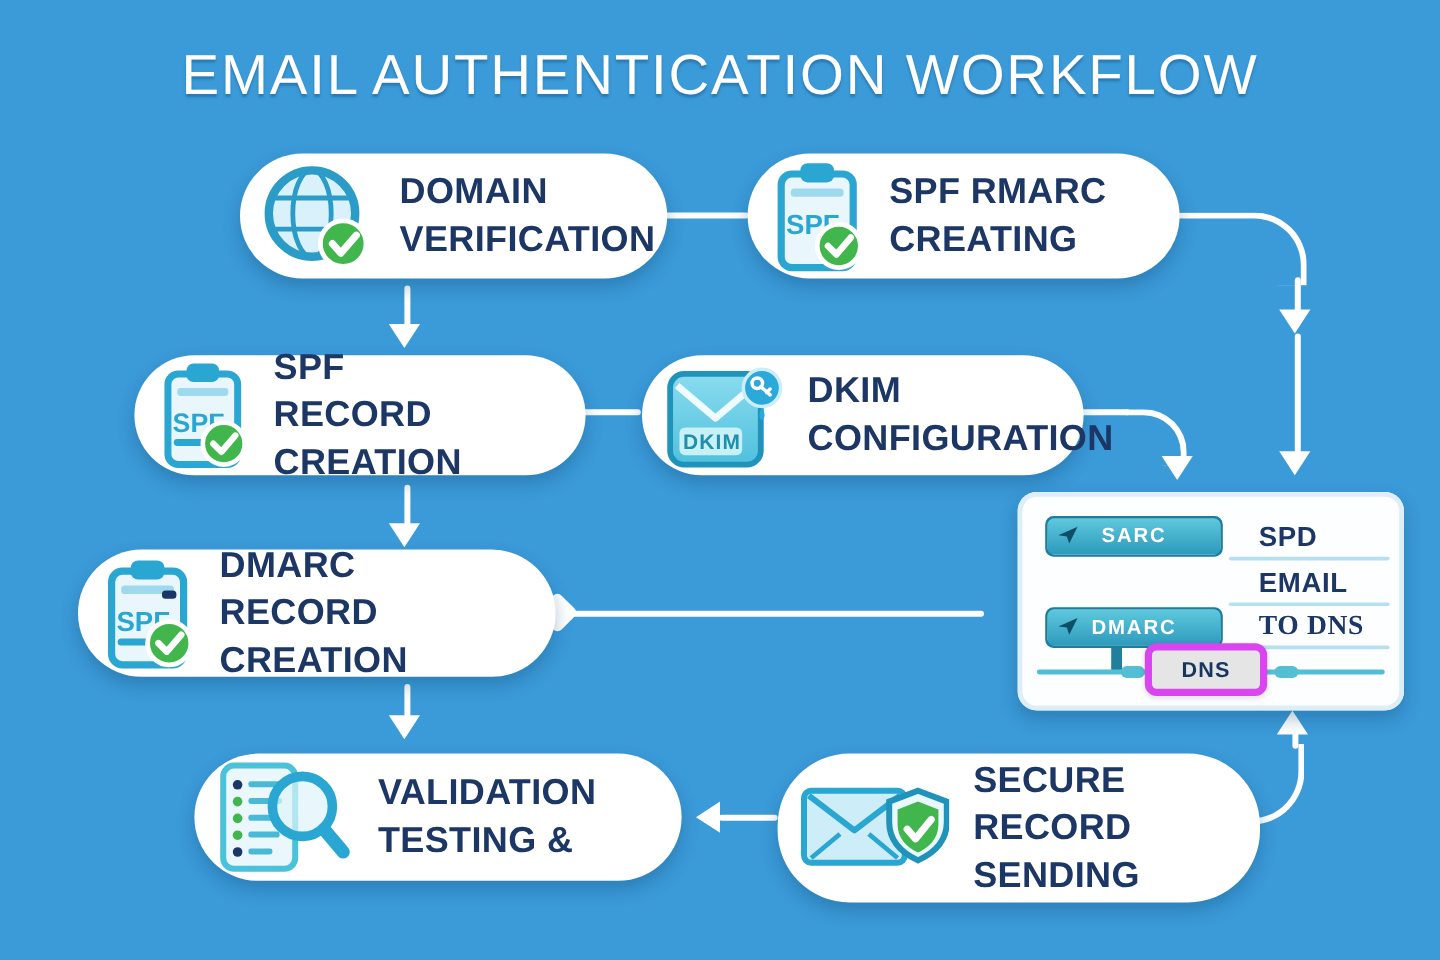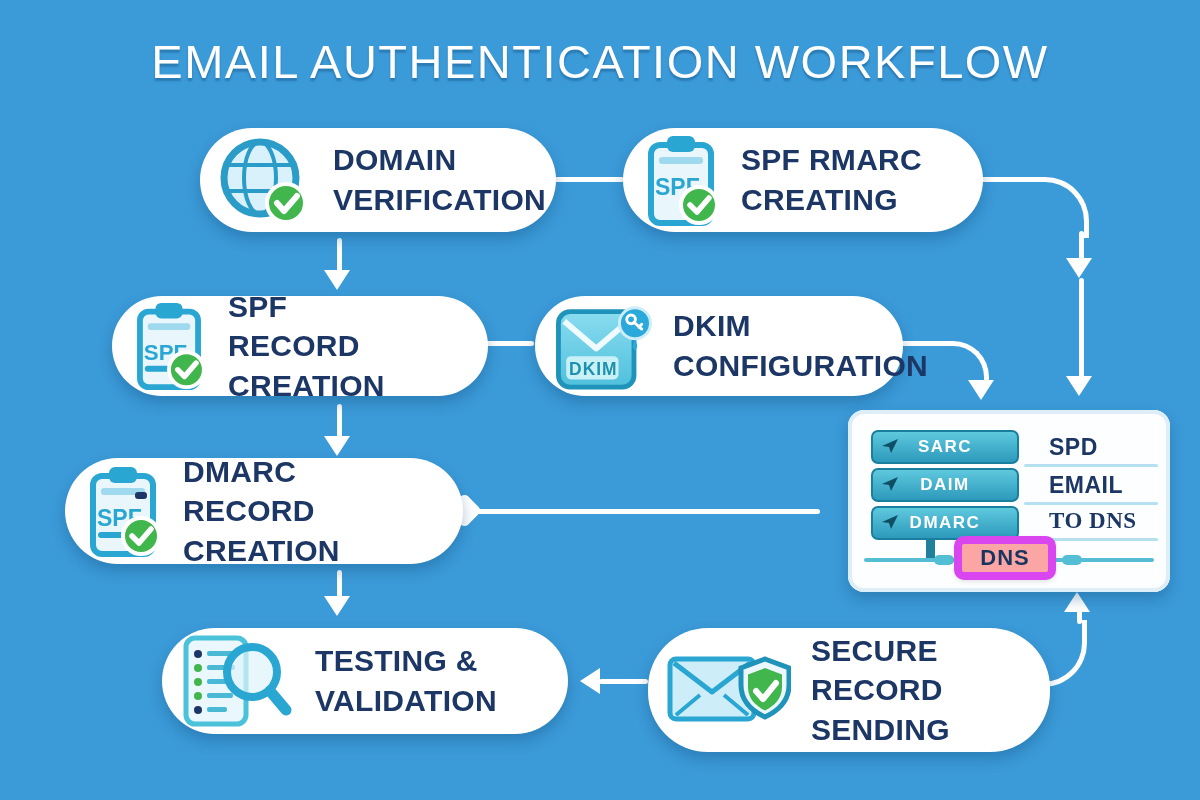--- a/index.html
+++ b/index.html
@@ -48,23 +48,23 @@
   .bar .glyph{position:absolute;left:7px;top:4px;}
   .side-label{
     position:absolute;left:181px;font-size:23px;font-weight:bold;color:#1c3765;letter-spacing:.5px;margin-left:20px;
   }
   .sep{position:absolute;left:176px;width:134px;height:3px;background:#b5e0f0;border-radius:2px;}
   .stub{position:absolute;left:78px;top:130px;width:9px;height:20px;background:#20809c;}
   .dns-line{position:absolute;left:16px;top:148px;width:290px;height:4px;background:#54bed4;border-radius:2px;}
   .dns-dash{position:absolute;top:145px;width:20px;height:10px;background:#54bed4;border-radius:5px;}
   .dns-pill{
     position:absolute;left:106px;top:126px;width:102px;height:44px;
-    background:#fca5a5;border:8px solid #d946ef;border-radius:10px;box-sizing:border-box;
+    background:#e5e5e5;border:6px solid #d946ef;border-radius:10px;box-sizing:border-box;
     display:flex;align-items:center;justify-content:center;
-    font-size:22px;font-weight:bold;color:#17355f;letter-spacing:1px;
+    font-size:18px;font-weight:bold;color:#17355f;letter-spacing:1px;
     box-shadow:0 2px 4px rgba(0,0,0,.10);
   }
 </style>
 </head>
 <body>
 
 <div class="canvas">
 
   <div class="title">EMAIL AUTHENTICATION WORKFLOW</div>
 
@@ -211,22 +211,22 @@
           <rect x="27" y="45" width="24" height="5" rx="2" fill="#49b9d6"></rect>
         <circle cx="18" cy="62" r="4" fill="#41b64d"></circle>
           <rect x="27" y="59" width="26" height="5" rx="2" fill="#49b9d6"></rect>
         <circle cx="18" cy="76" r="4" fill="#1c3765"></circle>
           <rect x="27" y="73" width="20" height="5" rx="2" fill="#49b9d6"></rect>
         <circle cx="72" cy="38" r="25" fill="rgba(222,243,250,0.7)" stroke="#2aa6d2" stroke-width="8"></circle>
         <line x1="90" y1="57" x2="106" y2="76" stroke="#2aa6d2" stroke-width="11" stroke-linecap="round"></line>
       </svg>
     </span>
     <span class="txt">
+      <div>VALIDATION</div>
       <div>TESTING &amp;</div>
-      <div>VALIDATION</div>
     </span>
   </div>
 
   <div class="pill" style="left:648px;top:628px;width:366px;height:124px;">
     <span class="icn">
       <svg width="125" height="90" viewBox="0 0 125 90">
         <rect x="4" y="14" width="84" height="60" rx="6" fill="#cdeef8" stroke="#2aa6d2" stroke-width="5"></rect>
         <path d="M8 18 L46 47 L84 18" fill="none" stroke="#2aa6d2" stroke-width="5" stroke-linejoin="round"></path>
         <path d="M10 70 L34 50 M82 70 L58 50" stroke="#2aa6d2" stroke-width="4" fill="none"></path>
         <path d="M99 14 l24 9 v17 c0 17 -11 26 -24 32 c-13 -6 -24 -15 -24 -32 v-17 z" fill="#eaf7fd" stroke="#1f93ba" stroke-width="5"></path>
@@ -242,28 +242,20 @@
 
   <div class="dns-panel">
 
     <div class="bar" style="top:20px;">
       <span class="glyph">
         <svg width="20" height="20" viewBox="0 0 20 20">
             <path d="M2 10 L18 3 L11 17 L9 11 Z" fill="#0f4f66"></path>
           </svg>
       </span>
       <span>SARC</span>
-    </div>
-    <div class="bar" style="top:58px;">
-      <span class="glyph">
-        <svg width="20" height="20" viewBox="0 0 20 20">
-            <path d="M2 10 L18 3 L11 17 L9 11 Z" fill="#0f4f66"></path>
-          </svg>
-      </span>
-      <span>DAIM</span>
     </div>
     <div class="bar" style="top:96px;">
       <span class="glyph">
         <svg width="20" height="20" viewBox="0 0 20 20">
             <path d="M2 10 L18 3 L11 17 L9 11 Z" fill="#0f4f66"></path>
           </svg>
       </span>
       <span>DMARC</span>
     </div>
 

